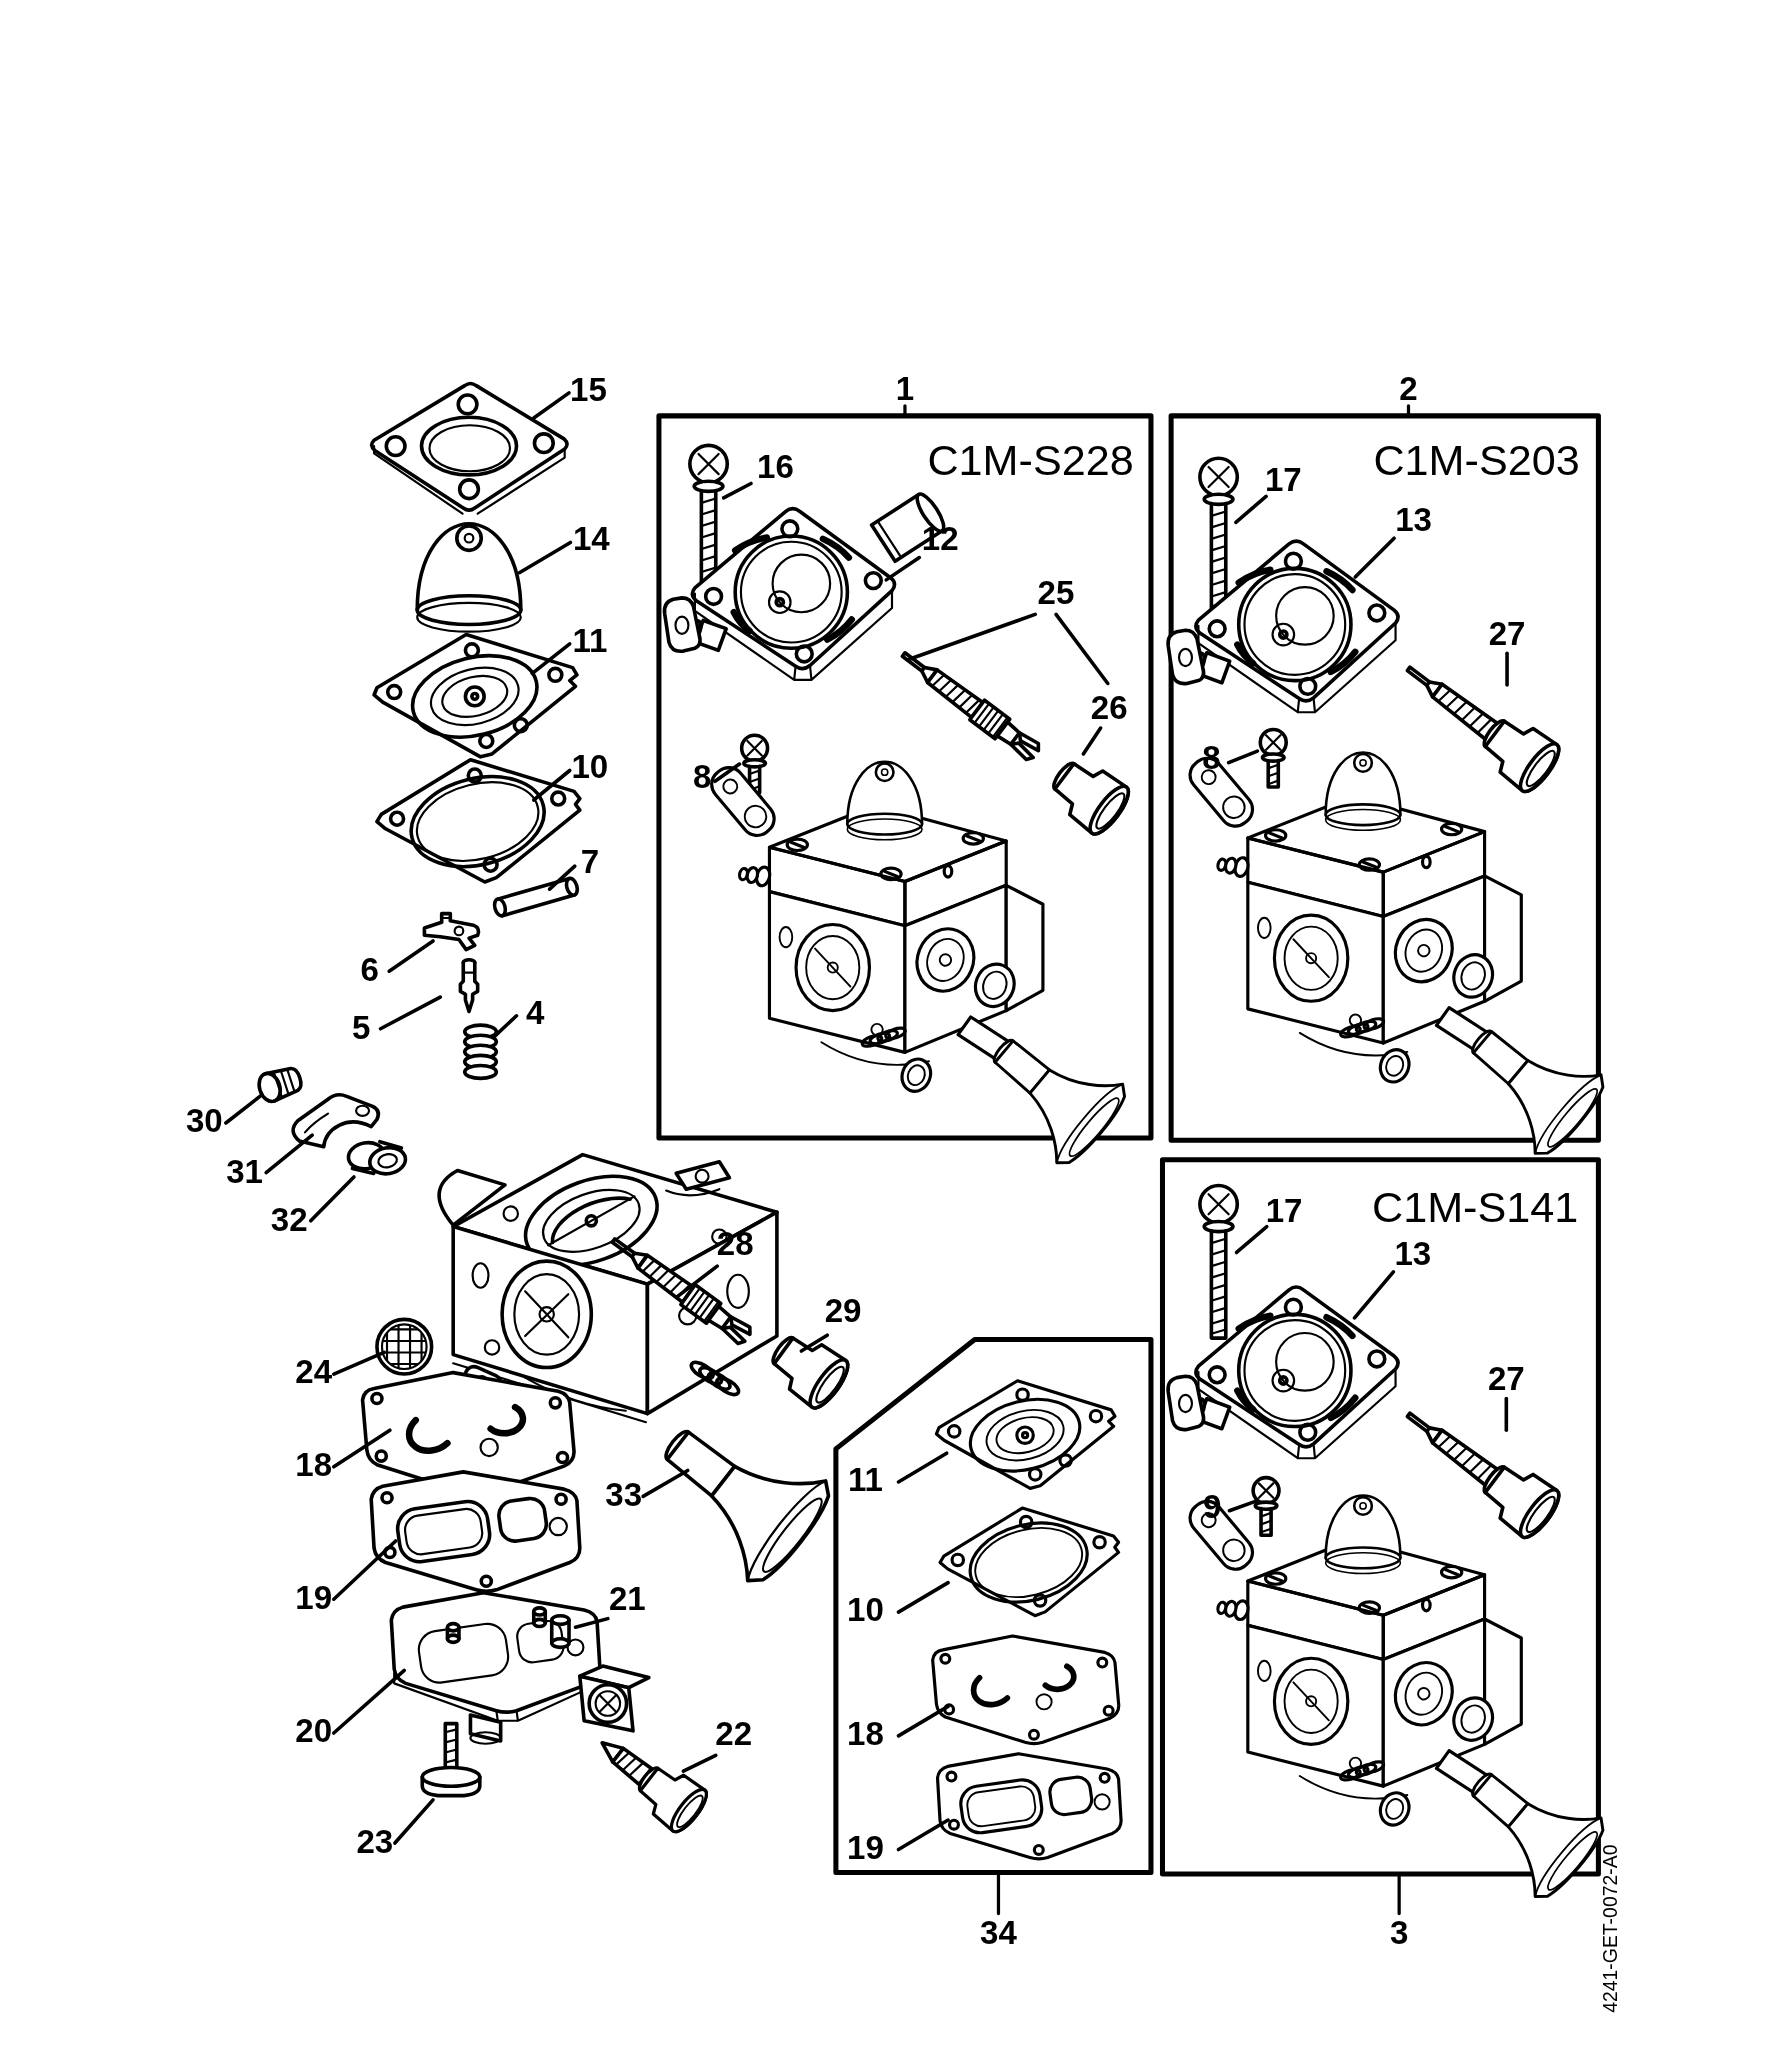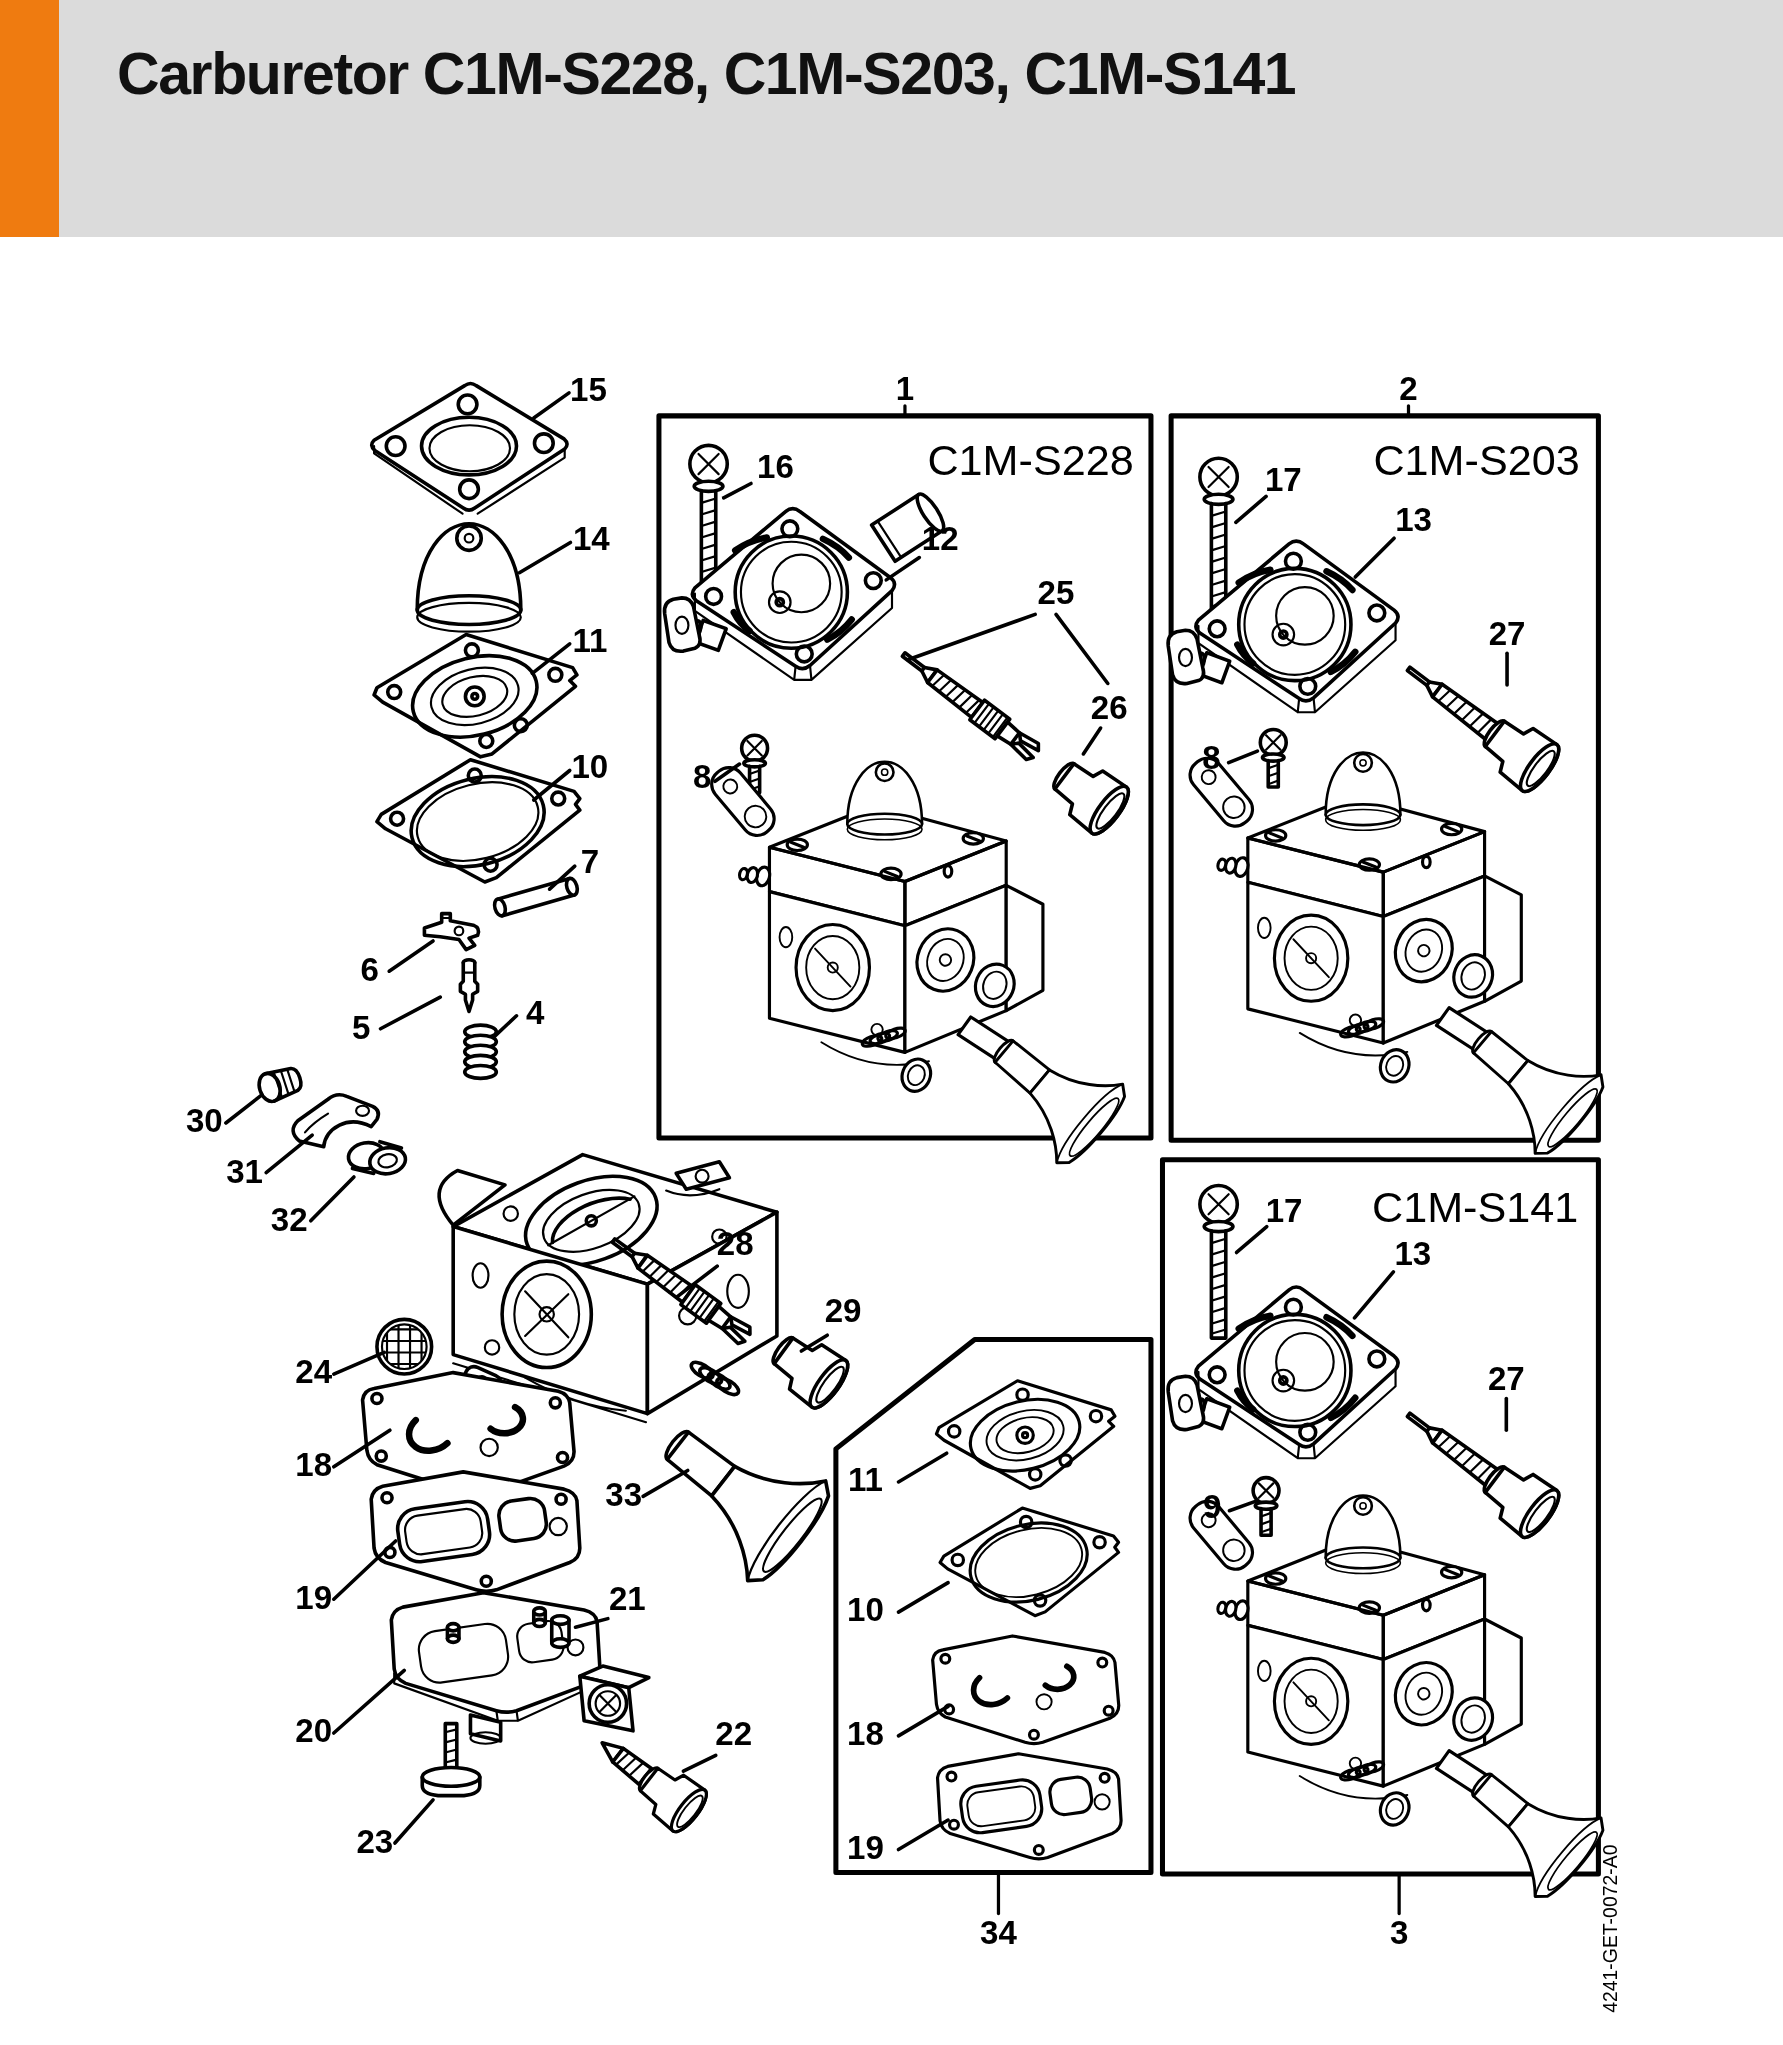--- a/index.html
+++ b/index.html
@@ -21,24 +21,20 @@
   .lw text{stroke:none;fill:#000;}
   .co{font:700 46px "Liberation Sans",sans-serif;text-anchor:middle;}
   .model{font:400 60px "Liberation Sans",sans-serif;text-anchor:end;}
   .doc{font:400 27px "Liberation Sans",sans-serif;}
 </style>
 </head>
 <body>
 
 <div class="page">
 
-  <div class="hdr">
-    <div class="bar"></div>
-    <h1>Carburetor C1M-S228, C1M-S203, C1M-S141</h1>
-  </div>
 
   <svg class="lw" width="1784" height="2046" viewBox="0 0 2480 2844">
 
     <defs>
       <pattern id="dotp" width="13" height="13" patternUnits="userSpaceOnUse">
         <rect width="13" height="13" fill="#fff"></rect>
         <circle cx="3.5" cy="3.5" r="2" fill="#000"></circle>
         <circle cx="10" cy="10" r="2" fill="#000"></circle>
       </pattern>
       <clipPath id="c24">

